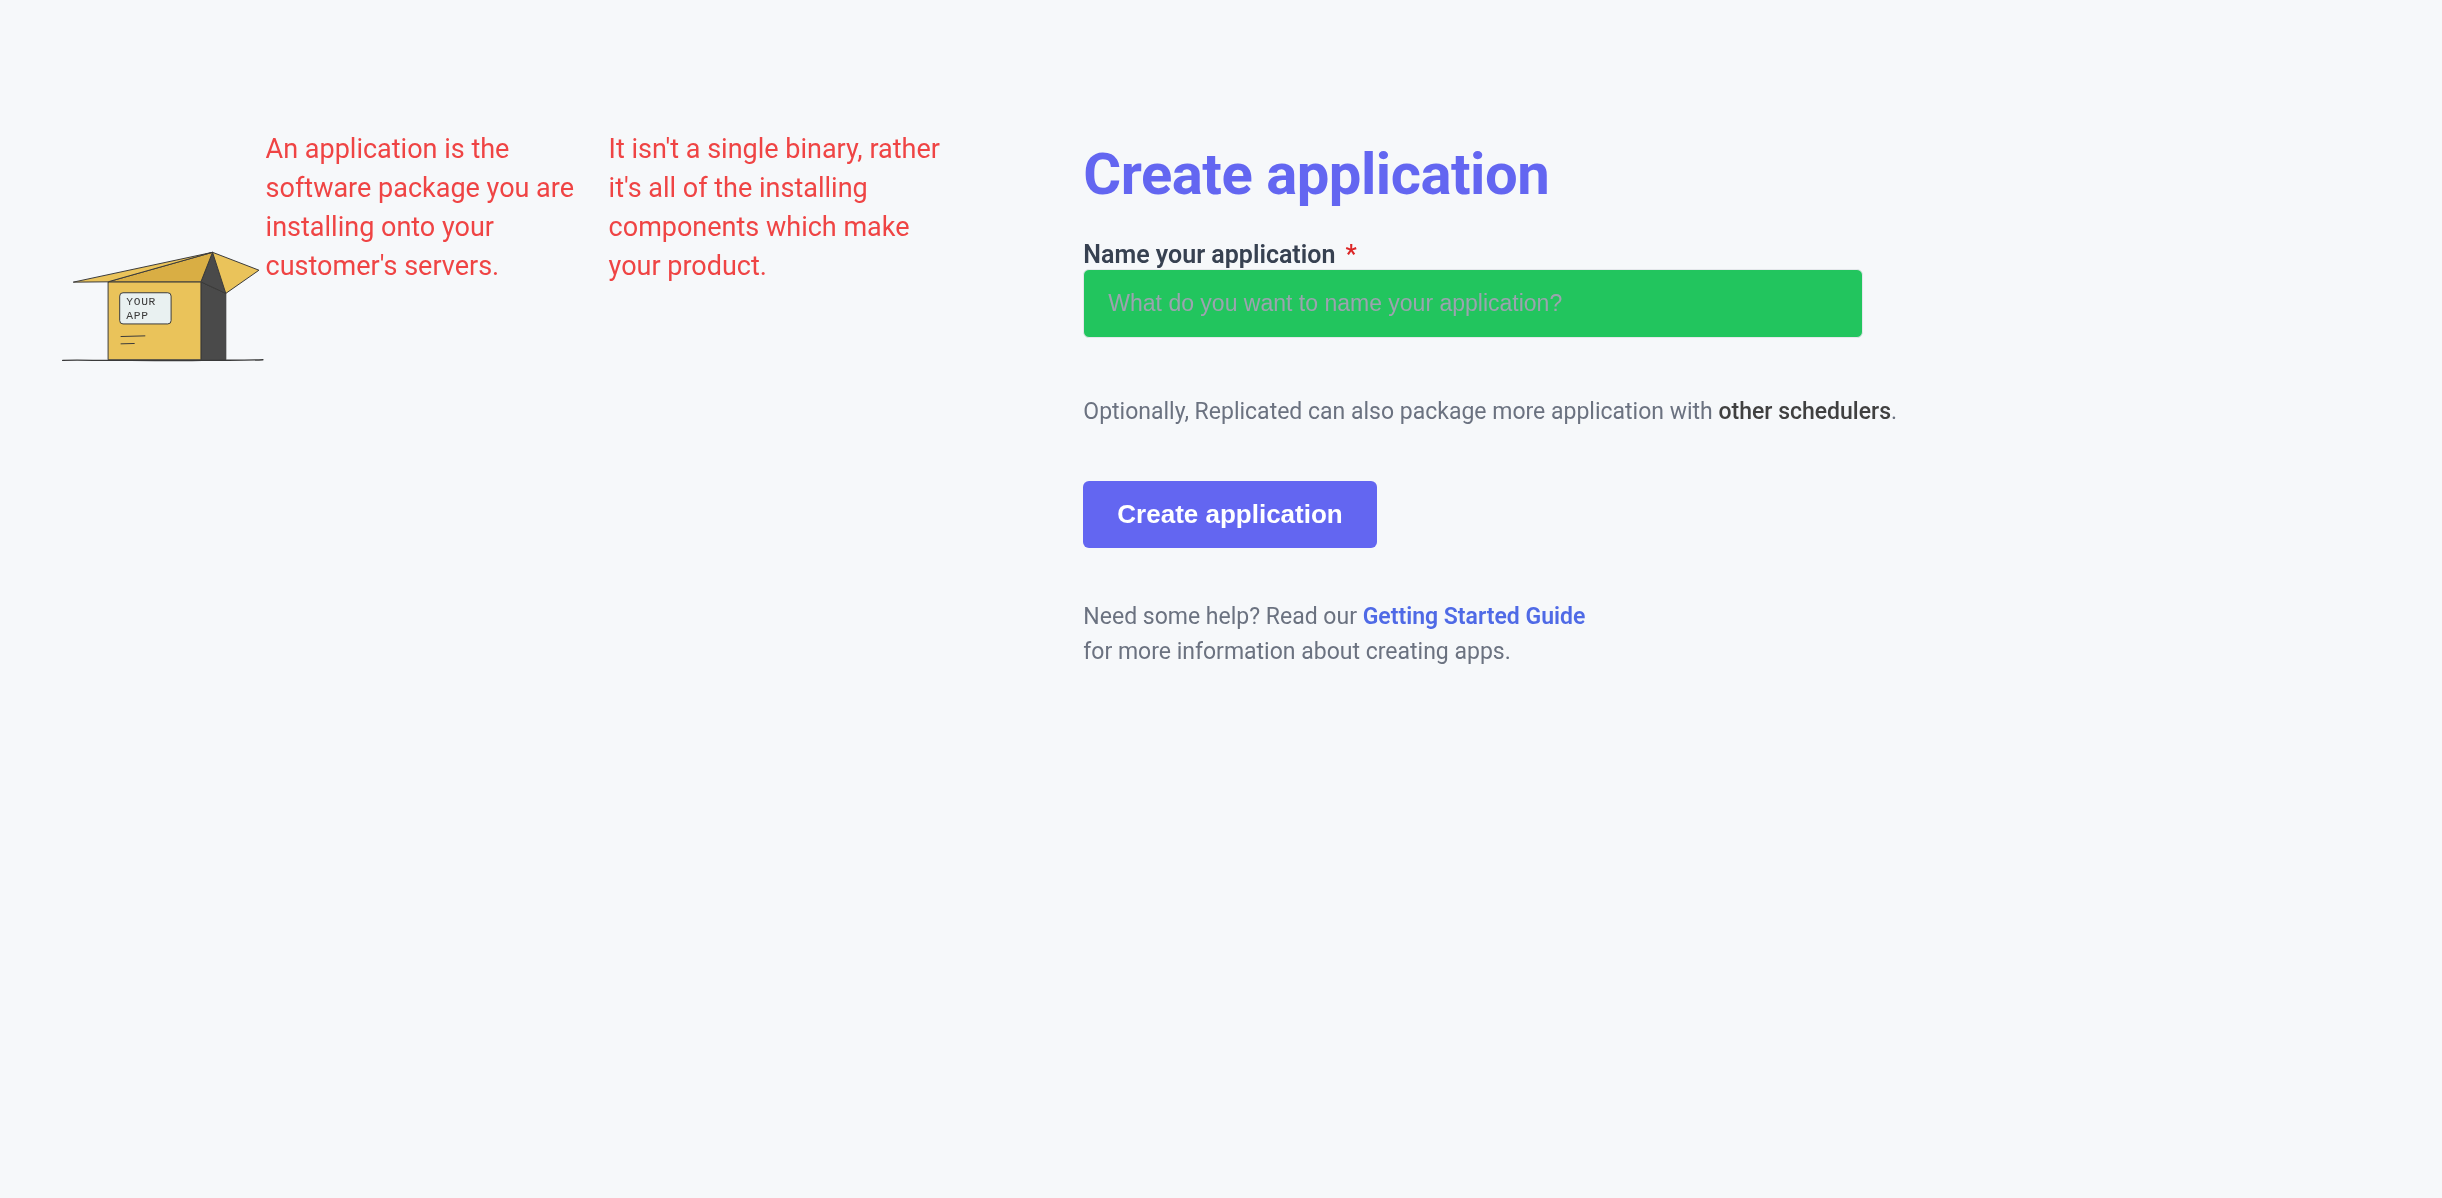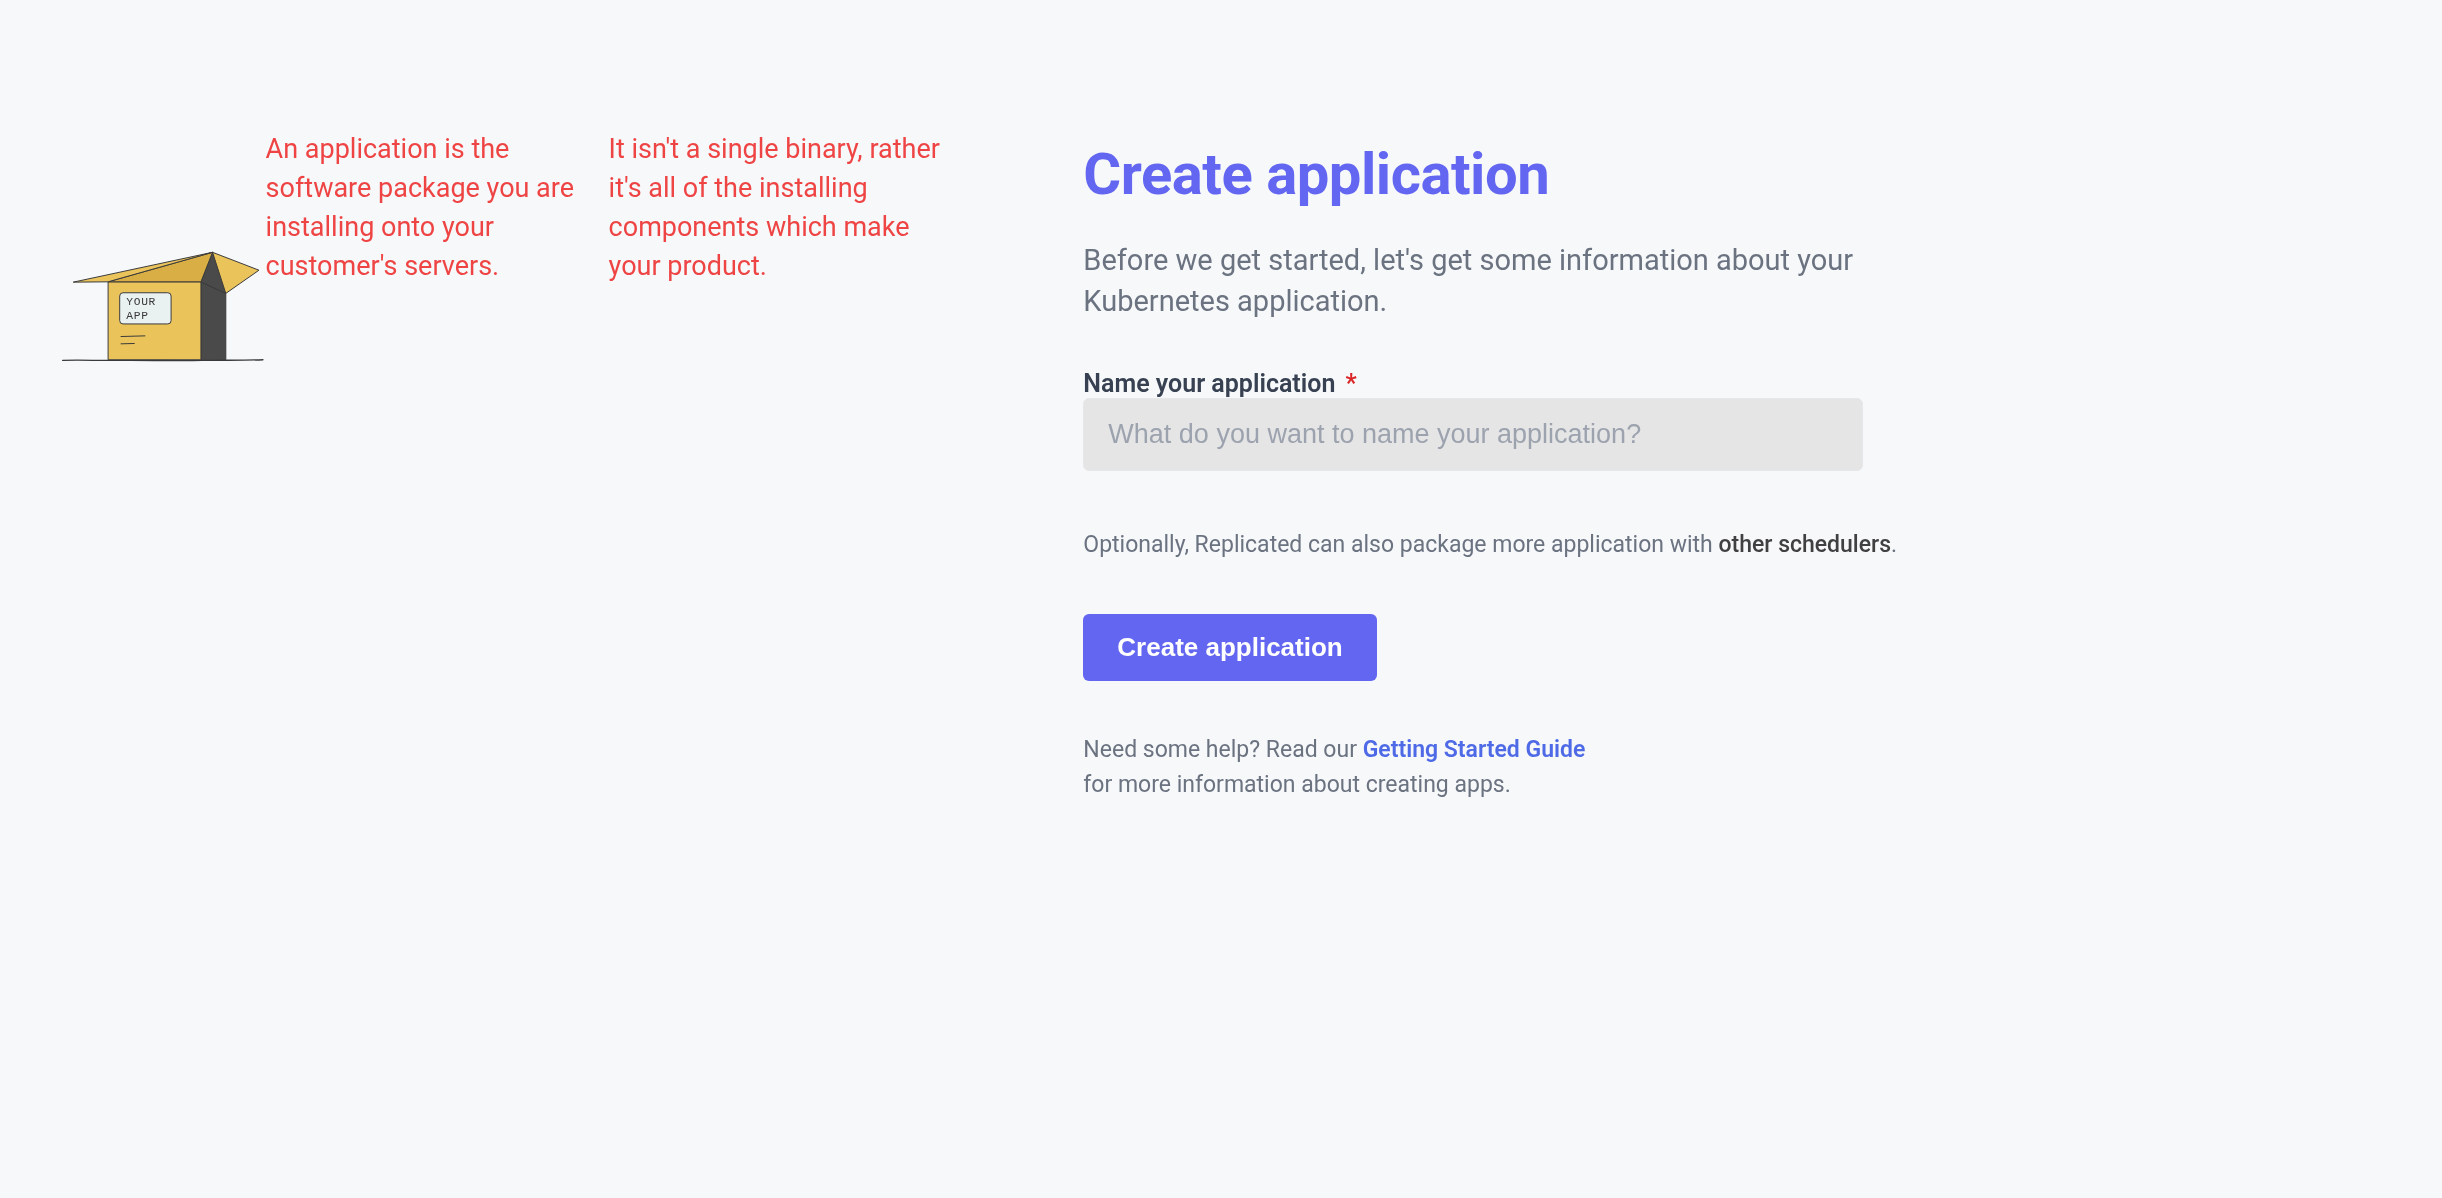--- a/index.html
+++ b/index.html
@@ -59,25 +59,25 @@
     .field-label {
       font-size: 25px;
       font-weight: 600;
       color: #374151;
       display: block;
     }
     .req { color: #dc2626; margin-left: 4px; }
     .name-input {
       width: 100%;
       max-width: 780px;
-      font-size: 27px;
+      font-size: 23px;
       padding: 20px 24px;
       border: 1px solid #e5e7eb;
       border-radius: 6px;
-      background: #e5e5e5;
+      background: #22c55e;
       color: #374151;
       outline: none;
     }
     .name-input::placeholder { color: #9ca3af; }
     .opt-line {
       margin-top: 60px;
       font-size: 23px;
       color: #6b7280;
     }
     .opt-line a { color: #404040; text-decoration: none; font-weight: 500; }
@@ -132,21 +132,20 @@
         <path d="M184 260 L256 258" stroke="#3a3a3a" stroke-width="3" stroke-linecap="round"></path>
         <path d="M184 282 L224 281" stroke="#3a3a3a" stroke-width="3" stroke-linecap="round"></path>
       </svg>
     </div>
     <p>An application is the software package you are installing onto your customer's servers.</p>
     <p>It isn't a single binary, rather it's all of the installing components which make your product.</p>
   </div>
 
   <div class="right">
     <h1>Create application</h1>
-    <p class="lead">Before we get started, let's get some information about your Kubernetes application.</p>
 
     <label class="field-label">
       <span>Name your application</span>
       <span class="req">*</span>
     </label>
     <input type="text" class="name-input" placeholder="What do you want to name your application?" style="">
 
     <p class="opt-line">
       <span>Optionally, Replicated can also package more application with </span><a href="#">other schedulers</a><span>.</span>
     </p>

